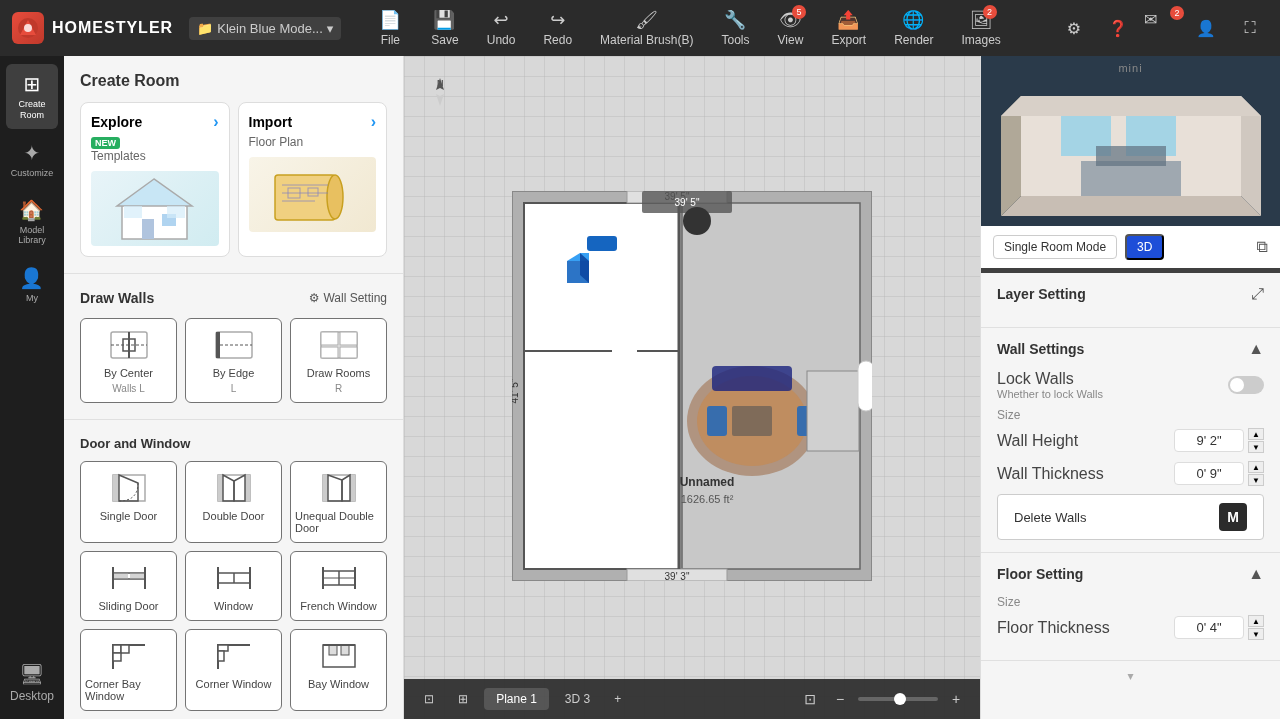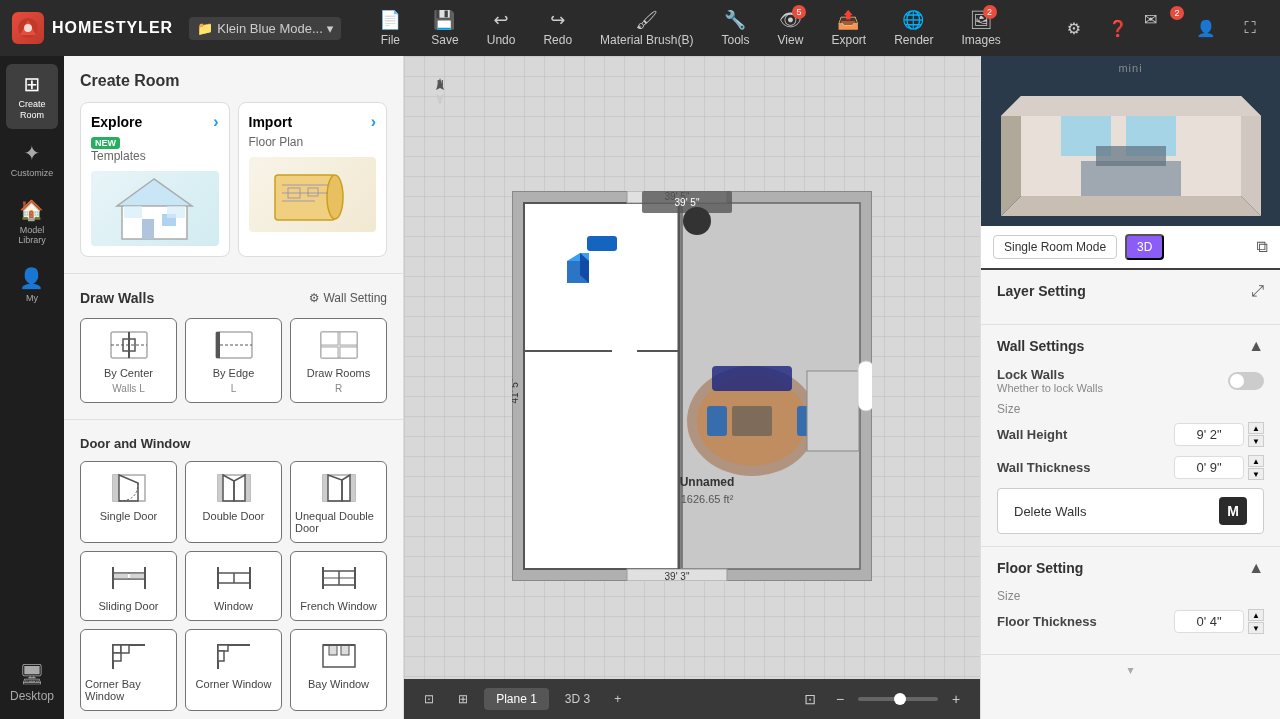--- a/index.html
+++ b/index.html
@@ -372,33 +372,33 @@
       left: 0;
       right: 0;
       top: 20px;
     }
     .preview-controls {
       display: flex;
       align-items: center;
       gap: 8px;
       padding: 8px 12px;
       background: white;
-      border-bottom: 2px solid #404040;
+      border-bottom: 5px solid #404040;
     }
     .single-room-btn {
       background: white;
       border: 1px solid #ccc;
       border-radius: 4px;
       font-size: 12px;
       padding: 4px 10px;
       cursor: pointer;
       color: #333;
     }
     .view-3d-btn {
-      background: #8b5cf6;
+      background: #1d4ed8;
       color: white;
       border-radius: 4px;
       font-size: 12px;
       padding: 4px 10px;
       cursor: pointer;
     }
     .copy-btn {
       margin-left: auto;
       color: #555;
       cursor: pointer;
@@ -426,23 +426,22 @@
       font-size: 16px;
     }
 
     .setting-row {
       display: flex;
       align-items: center;
       justify-content: space-between;
       margin-bottom: 8px;
     }
     .setting-label {
-      font-size: 13px;
+      font-size: 16px;
       color: #444;
-      font-weight: bold;
     }
     .setting-value {
       display: flex;
       align-items: center;
       gap: 4px;
     }
     .value-text {
       font-size: 13px;
       color: #333;
       background: white;

